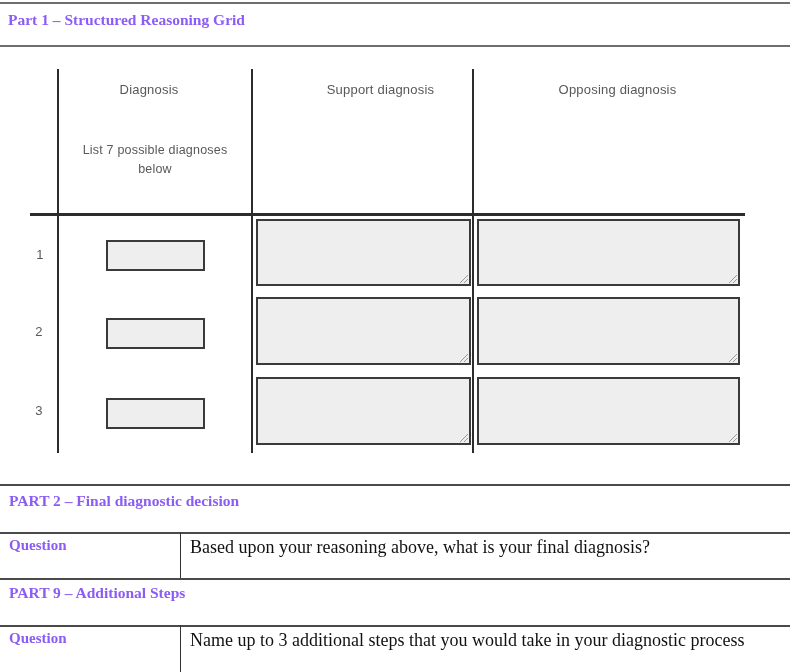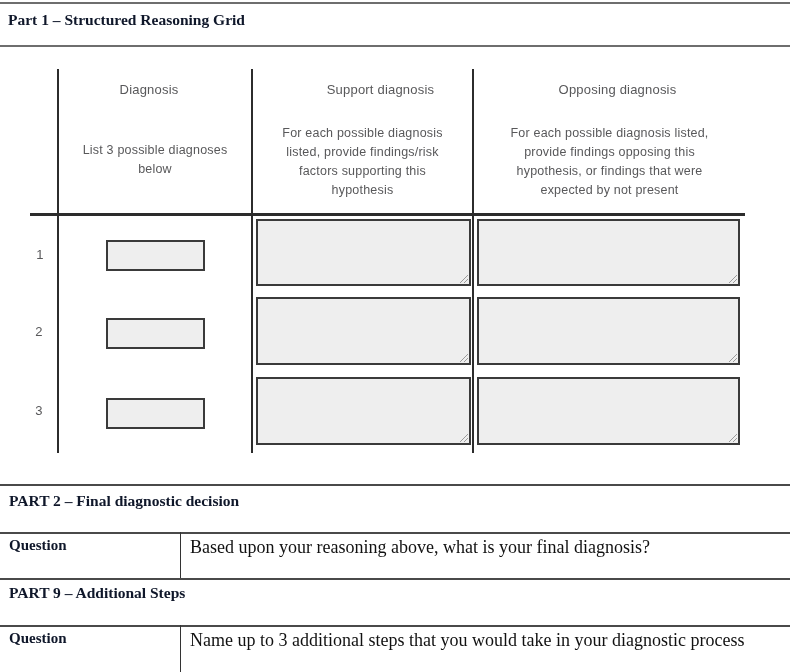--- a/index.html
+++ b/index.html
@@ -16,21 +16,21 @@
   .hline.light { background: #6e6e6e; }
   .hline.thick { height: 3px; background: #2c2c2c; }
   .vline { position: absolute; width: 2px; background: #2c2c2c; }
   .vline.thin { width: 1px; background: #333; }
 
   .serif-bold {
     position: absolute;
     font-family: "Liberation Serif", serif;
     font-weight: bold;
     font-size: 15.5px;
-    color: #0f172a;
+    color: #8b5cf6;
     white-space: nowrap;
   }
   .serif-text {
     position: absolute;
     font-family: "Liberation Serif", serif;
     font-size: 18px;
     color: #111;
     white-space: nowrap;
   }
 
@@ -89,34 +89,26 @@
   <div class="hline light" style="top:2px;"></div>
   <div class="serif-bold" style="left:8px; top:11px;">Part 1 – Structured Reasoning Grid</div>
   <div class="hline light" style="top:45px;"></div>
 
   <div class="vline" style="left:57px; top:69px; height:384px;"></div>
   <div class="vline" style="left:251px; top:69px; height:384px;"></div>
   <div class="vline" style="left:472px; top:69px; height:384px;"></div>
   <div class="hline thick" style="left:30px; width:715px; top:213px;"></div>
 
   <div class="grid-label" style="left:59px; top:82px; width:180px;">Diagnosis</div>
-  <div class="grid-desc" style="left:59px; top:141px; width:192px;">List 3 possible diagnoses
+  <div class="grid-desc" style="left:59px; top:141px; width:192px;">List 7 possible diagnoses
 below</div>
 
   <div class="grid-label" style="left:253px; top:82px; width:255px;">Support diagnosis</div>
-  <div class="grid-desc" style="left:253px; top:124px; width:219px;">For each possible diagnosis
-listed, provide findings/risk
-factors supporting this
-hypothesis</div>
 
   <div class="grid-label" style="left:474px; top:82px; width:271px;padding-left:16px;">Opposing diagnosis</div>
-  <div class="grid-desc" style="left:474px; top:124px; width:271px;">For each possible diagnosis listed,
-provide findings opposing this
-hypothesis, or findings that were
-expected by not present</div>
 
   <div class="row-num" style="left:32px; top:247px;">1</div>
   <div class="row-num" style="left:31px; top:324px;">2</div>
   <div class="row-num" style="left:31px; top:403px;">3</div>
 
   <input type="text" class="diag-input" style="left: 106px; top: 240px;" value="">
   <input type="text" class="diag-input" style="left: 106px; top: 318px;" value="">
   <input type="text" class="diag-input" style="left: 106px; top: 398px;" value="">
 
   <div class="ta-wrap" style="left:256px; top:219px; width:215px; height:67px;">

